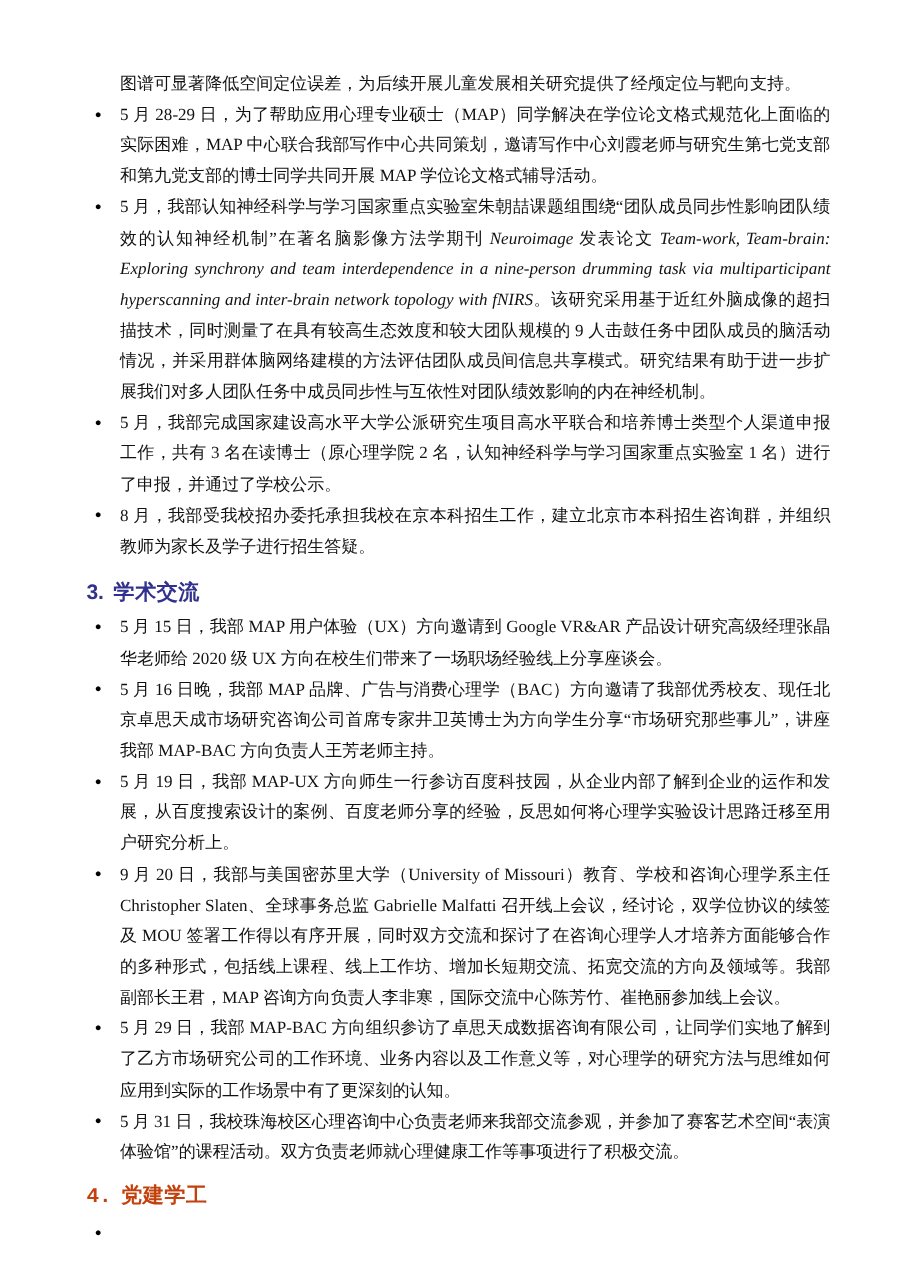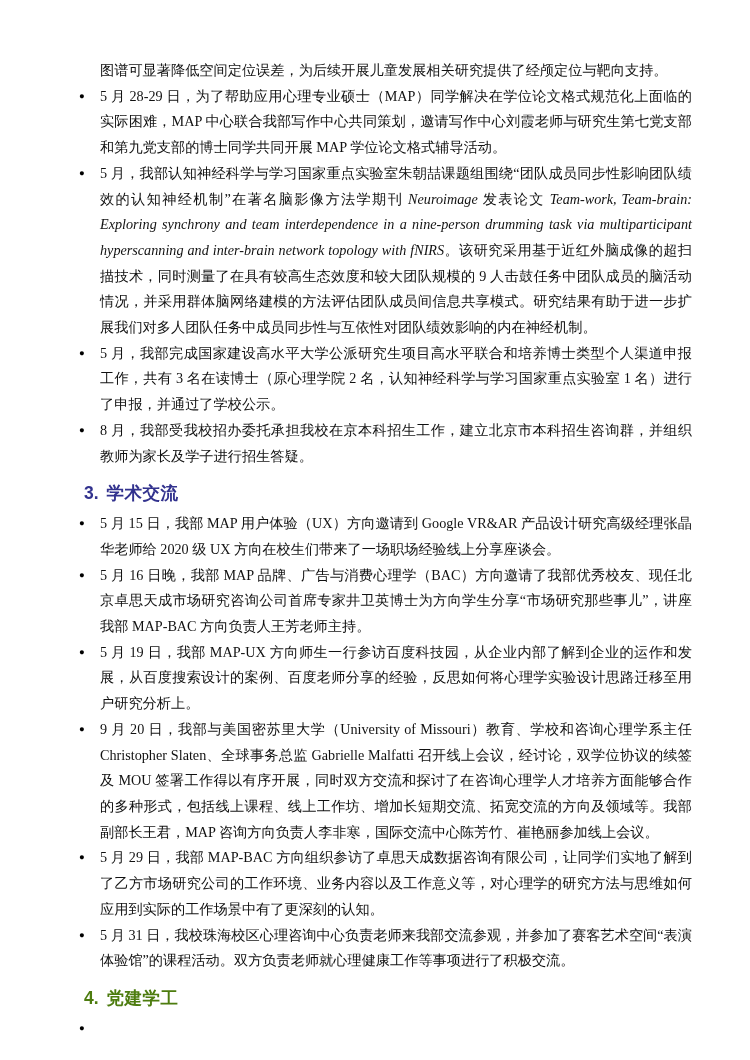--- a/index.html
+++ b/index.html
@@ -41,21 +41,21 @@
     top: 0;
     font-size: 9.5px;
     line-height: 25.7px;
     color: #000000;
   }
   h2.section-heading {
     font-family: "Liberation Sans", "DejaVu Sans", sans-serif;
     font-weight: 700;
     font-size: 17.5px;
     line-height: 23px;
-    margin: 13px 0 6px 12px;
+    margin: 13px 0 6px 0;
     letter-spacing: 0.5px;
   }
   h2.section-heading .heading-num {
     margin-right: 8px;
     letter-spacing: 0;
   }
   i.latin-italic {
     font-style: italic;
   }
 </style>
@@ -74,18 +74,18 @@
       </ul>
       <h2 class="section-heading" style="color: rgb(50, 50, 142);"><span class="heading-num">3.</span><span>学术交流</span></h2>
       <ul class="bullet-list">
         <li class="bullet-item body-text"><span class="marker">●</span><span>5 月 15 日，我部 MAP 用户体验（UX）方向邀请到 Google VR&amp;AR 产品设计研究高级经理张晶华老师给 2020 级 UX 方向在校生们带来了一场职场经验线上分享座谈会。</span></li>
         <li class="bullet-item body-text"><span class="marker">●</span><span>5 月 16 日晚，我部 MAP 品牌、广告与消费心理学（BAC）方向邀请了我部优秀校友、现任北京卓思天成市场研究咨询公司首席专家井卫英博士为方向学生分享“市场研究那些事儿”，讲座我部 MAP-BAC 方向负责人王芳老师主持。</span></li>
         <li class="bullet-item body-text"><span class="marker">●</span><span>5 月 19 日，我部 MAP-UX 方向师生一行参访百度科技园，从企业内部了解到企业的运作和发展，从百度搜索设计的案例、百度老师分享的经验，反思如何将心理学实验设计思路迁移至用户研究分析上。</span></li>
         <li class="bullet-item body-text"><span class="marker">●</span><span>9 月 20 日，我部与美国密苏里大学（University of Missouri）教育、学校和咨询心理学系主任 Christopher Slaten、全球事务总监 Gabrielle Malfatti 召开线上会议，经讨论，双学位协议的续签及 MOU 签署工作得以有序开展，同时双方交流和探讨了在咨询心理学人才培养方面能够合作的多种形式，包括线上课程、线上工作坊、增加长短期交流、拓宽交流的方向及领域等。我部副部长王君，MAP 咨询方向负责人李非寒，国际交流中心陈芳竹、崔艳丽参加线上会议。</span></li>
         <li class="bullet-item body-text"><span class="marker">●</span><span>5 月 29 日，我部 MAP-BAC 方向组织参访了卓思天成数据咨询有限公司，让同学们实地了解到了乙方市场研究公司的工作环境、业务内容以及工作意义等，对心理学的研究方法与思维如何应用到实际的工作场景中有了更深刻的认知。</span></li>
         <li class="bullet-item body-text"><span class="marker">●</span><span>5 月 31 日，我校珠海校区心理咨询中心负责老师来我部交流参观，并参加了赛客艺术空间“表演体验馆”的课程活动。双方负责老师就心理健康工作等事项进行了积极交流。</span></li>
       </ul>
-      <h2 class="section-heading" style="color: #4d7c0f;"><span class="heading-num">4.</span><span>党建学工</span></h2>
+      <h2 class="section-heading" style="color: #c2410c; font-family: Liberation Mono, monospace;"><span class="heading-num">4.</span><span>党建学工</span></h2>
       <ul class="bullet-list">
         <li class="bullet-item body-text"><span class="marker">●</span></li>
       </ul>
     </div>
 </div>
 
 </body></html>

